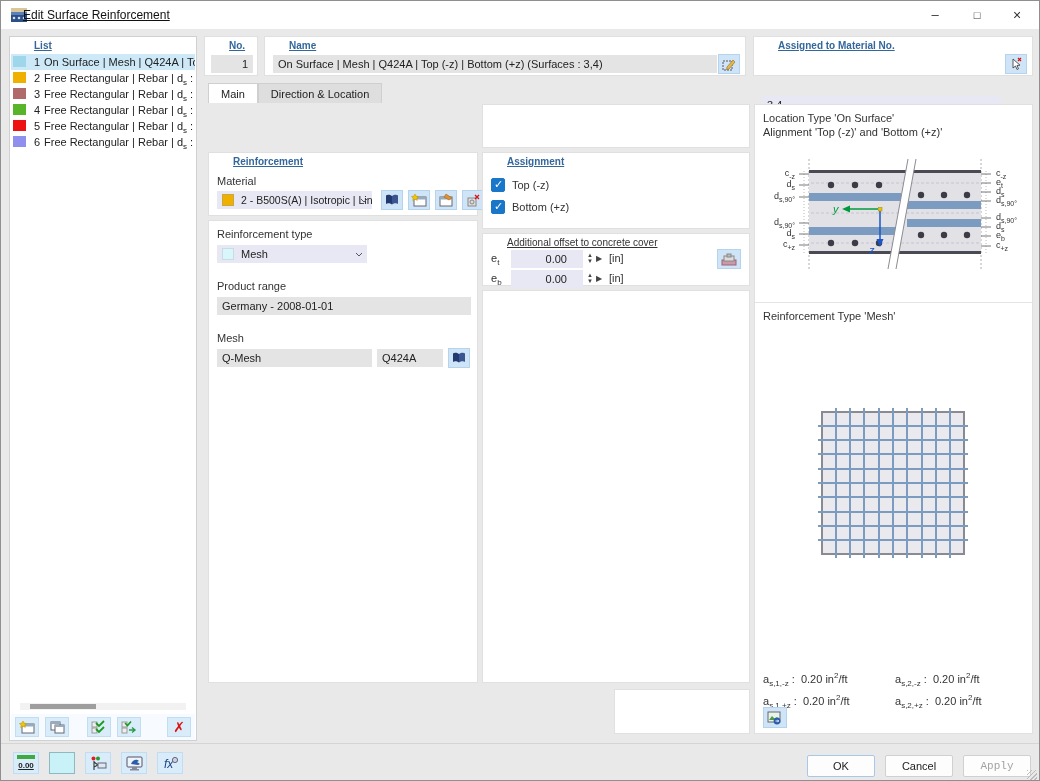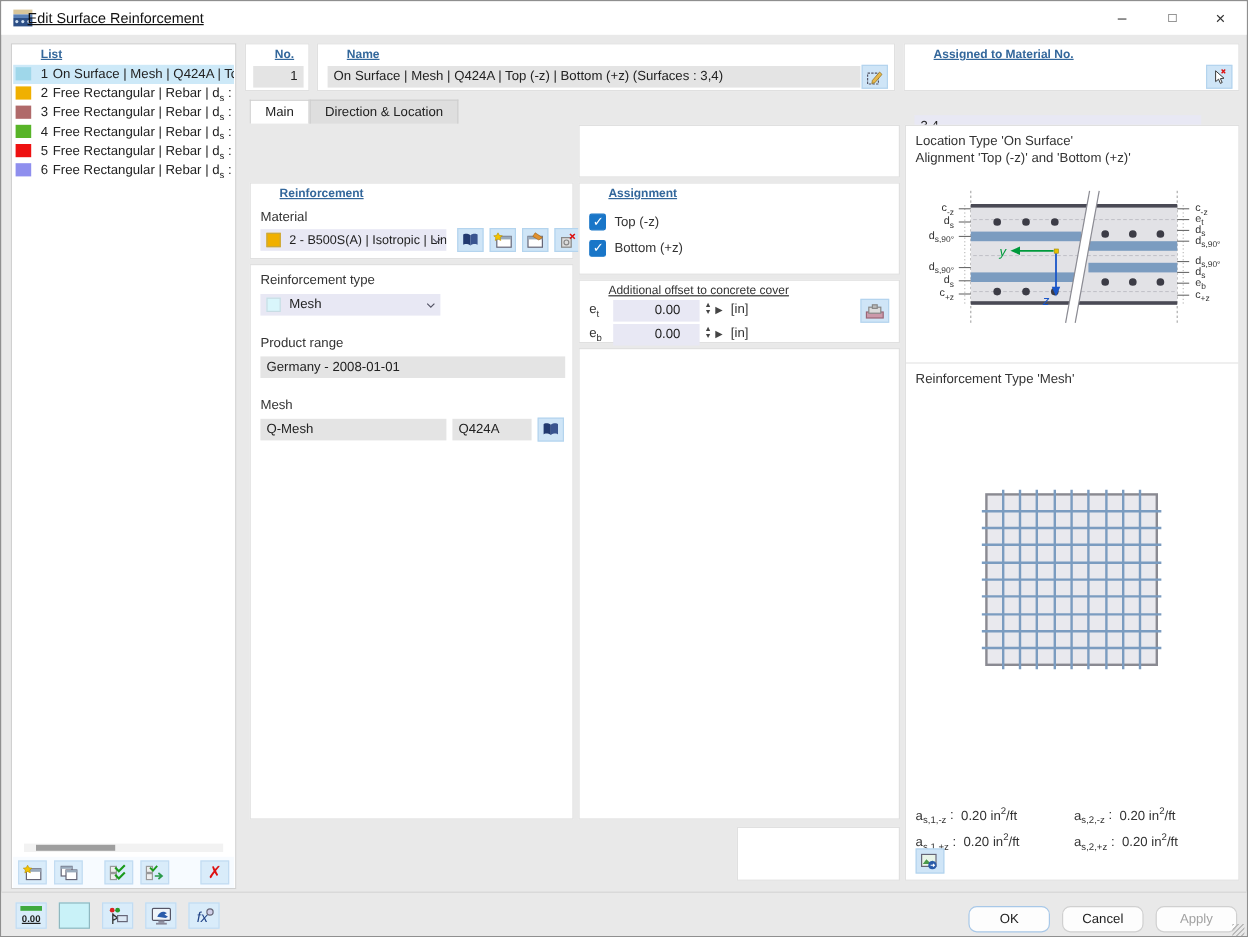--- a/index.html
+++ b/index.html
@@ -88,24 +88,24 @@
   .areas .acell { width:132px; white-space:nowrap; }
   .pic-btn { position:absolute; left:8px; top:602px; width:24px; height:21px; }
 
   
   .bottombar { position:absolute; left:0; top:742px; width:100%; height:39px; border-top:1px solid #d5d5d5; background:#e9e9e9; }
   .btools { position:absolute; left:12px; top:8px; display:flex; gap:10px; }
   .btool { width:26px; height:22px; background:#d9ecfa; border:1px solid #c2dcf2; display:flex; align-items:center; justify-content:center; position:relative; }
   .btool.colorbox { background:#c9f2f8; border:1px solid #8fb8c0; }
   .u-txt { font-size:8px; font-weight:bold; color:#222; text-decoration:underline; }
   .u-ruler { position:absolute; top:2px; left:3px; right:3px; height:4px; background:#3faa3f; }
-  .dlgbtn { position:absolute; top:11px; width:68px; height:22px; background:#fdfdfd; border:1px solid #d0d0d0; border-radius:7px; font-size:11px; color:#222; text-align:center; line-height:20px; }
+  .dlgbtn { position:absolute; top:11px; width:68px; height:22px; background:#fdfdfd; border:1px solid #d0d0d0; border-radius:2px; font-size:11px; color:#222; text-align:center; line-height:20px; }
   .dlgbtn.ok { left:806px; border-color:#a8c8e8; }
   .dlgbtn.cancel { left:884px; }
-  .dlgbtn.apply { left:962px; color:#a2a2a2; }
+  .dlgbtn.apply { left:962px; color:#a2a2a2;font-family:Liberation Mono, monospace; }
   .grip { position:absolute; right:2px; bottom:2px; width:10px; height:10px;
           background:repeating-linear-gradient(135deg,#bbb 0 1px,transparent 1px 3px); }
 </style>
 </head>
 <body>
 
 <div class="dialog">
 
   <div class="titlebar">
     <span class="app-ic">

